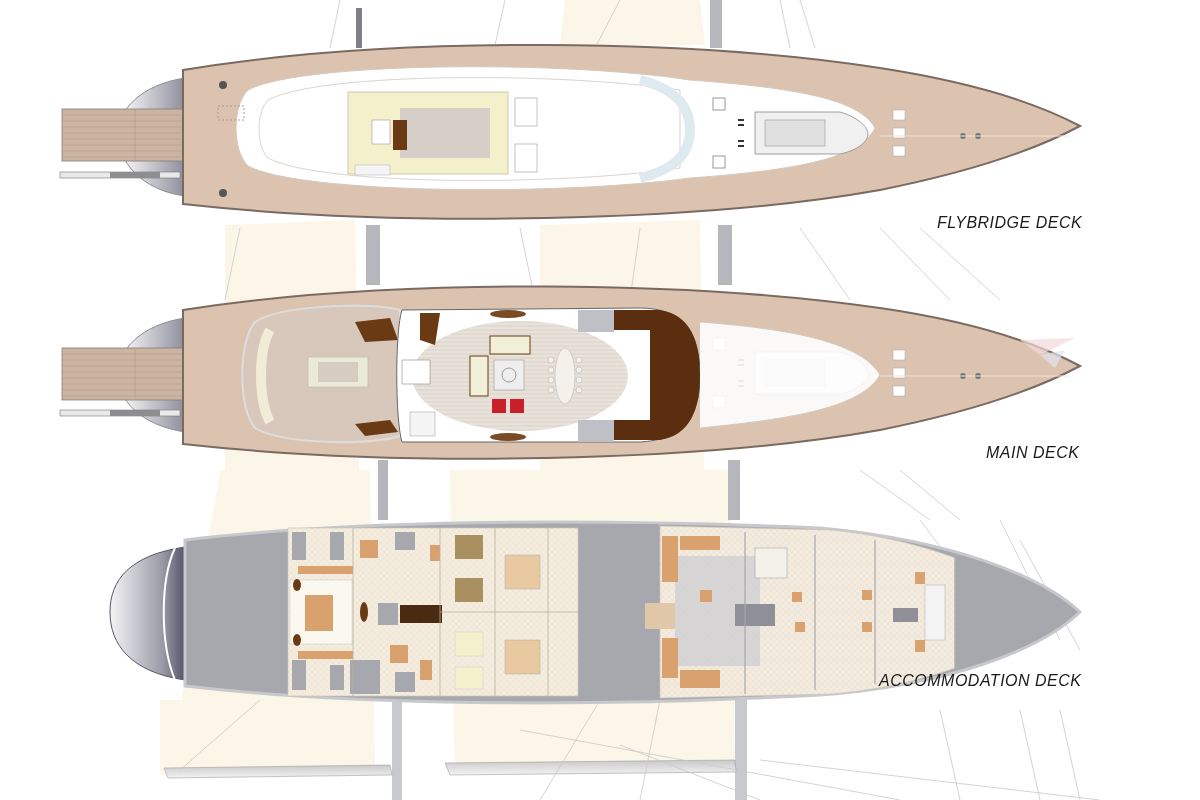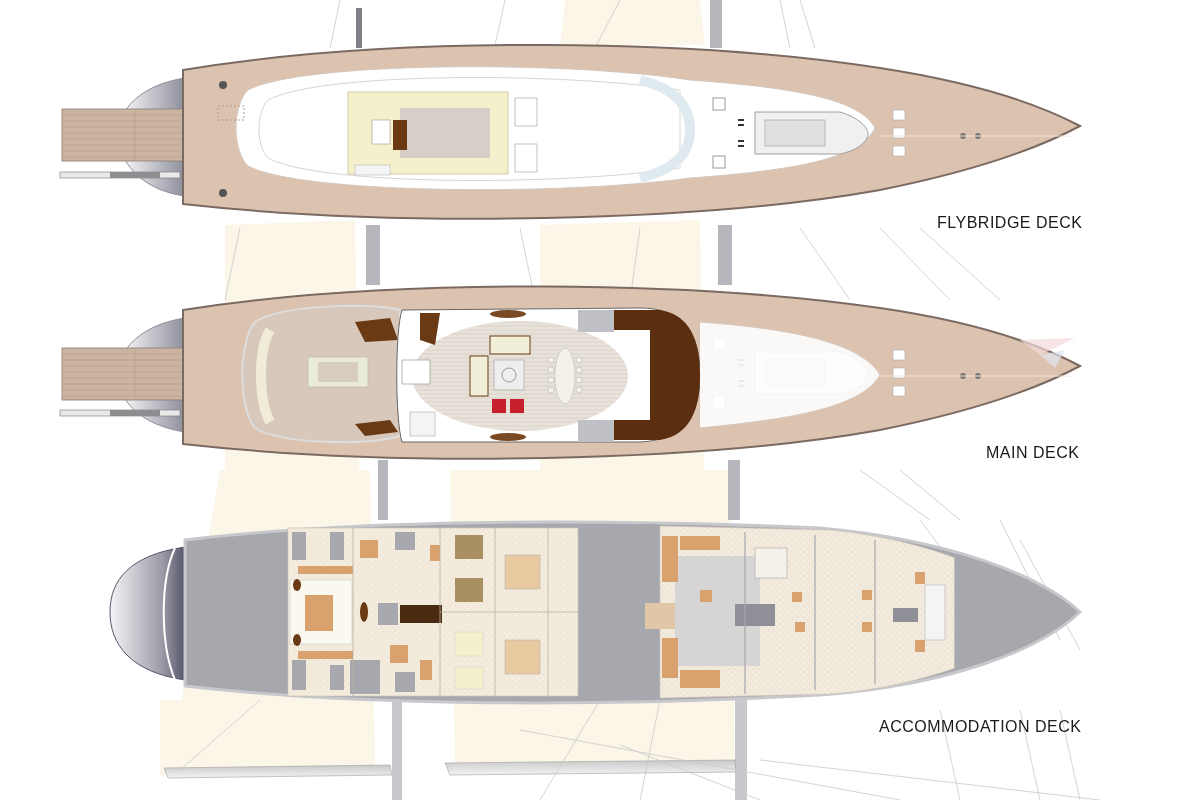--- a/index.html
+++ b/index.html
@@ -1,24 +1,24 @@
 <!DOCTYPE html>
 <html><head>
 <meta charset="utf-8">
 <style>
   html, body { margin: 0; padding: 0; background: #ffffff; }
   body { width: 1200px; height: 800px; overflow: hidden; position: relative; font-family: "Liberation Sans", sans-serif; }
   #stage { position: absolute; left: 0; top: 0; width: 1200px; height: 800px; }
   .deck-label {
     position: absolute; font-family: "Liberation Sans", sans-serif; font-size: 16px;
-    letter-spacing: 0.5px; color: #1a1a1a; white-space: nowrap;
+    letter-spacing: 0.5px; color: #1a1a1a; white-space: nowrap; font-style: italic;
   }
   #lbl-fly { left: 937px; top: 214px; }
   #lbl-main { left: 986px; top: 444px; }
-  #lbl-acc { left: 879px; top: 718px; }
+  #lbl-acc { left: 879px; top: 672px; }
 </style>
 </head>
 <body>
 
 <div id="stage">
 <svg width="1200" height="800" viewBox="0 0 1200 800" xmlns="http://www.w3.org/2000/svg">
   <defs>
     <linearGradient id="sternGrad" x1="0" x2="1" y1="0" y2="0">
       <stop offset="0" stop-color="#f4f4f6"></stop>
       <stop offset="0.7" stop-color="#9a9aa6"></stop>

